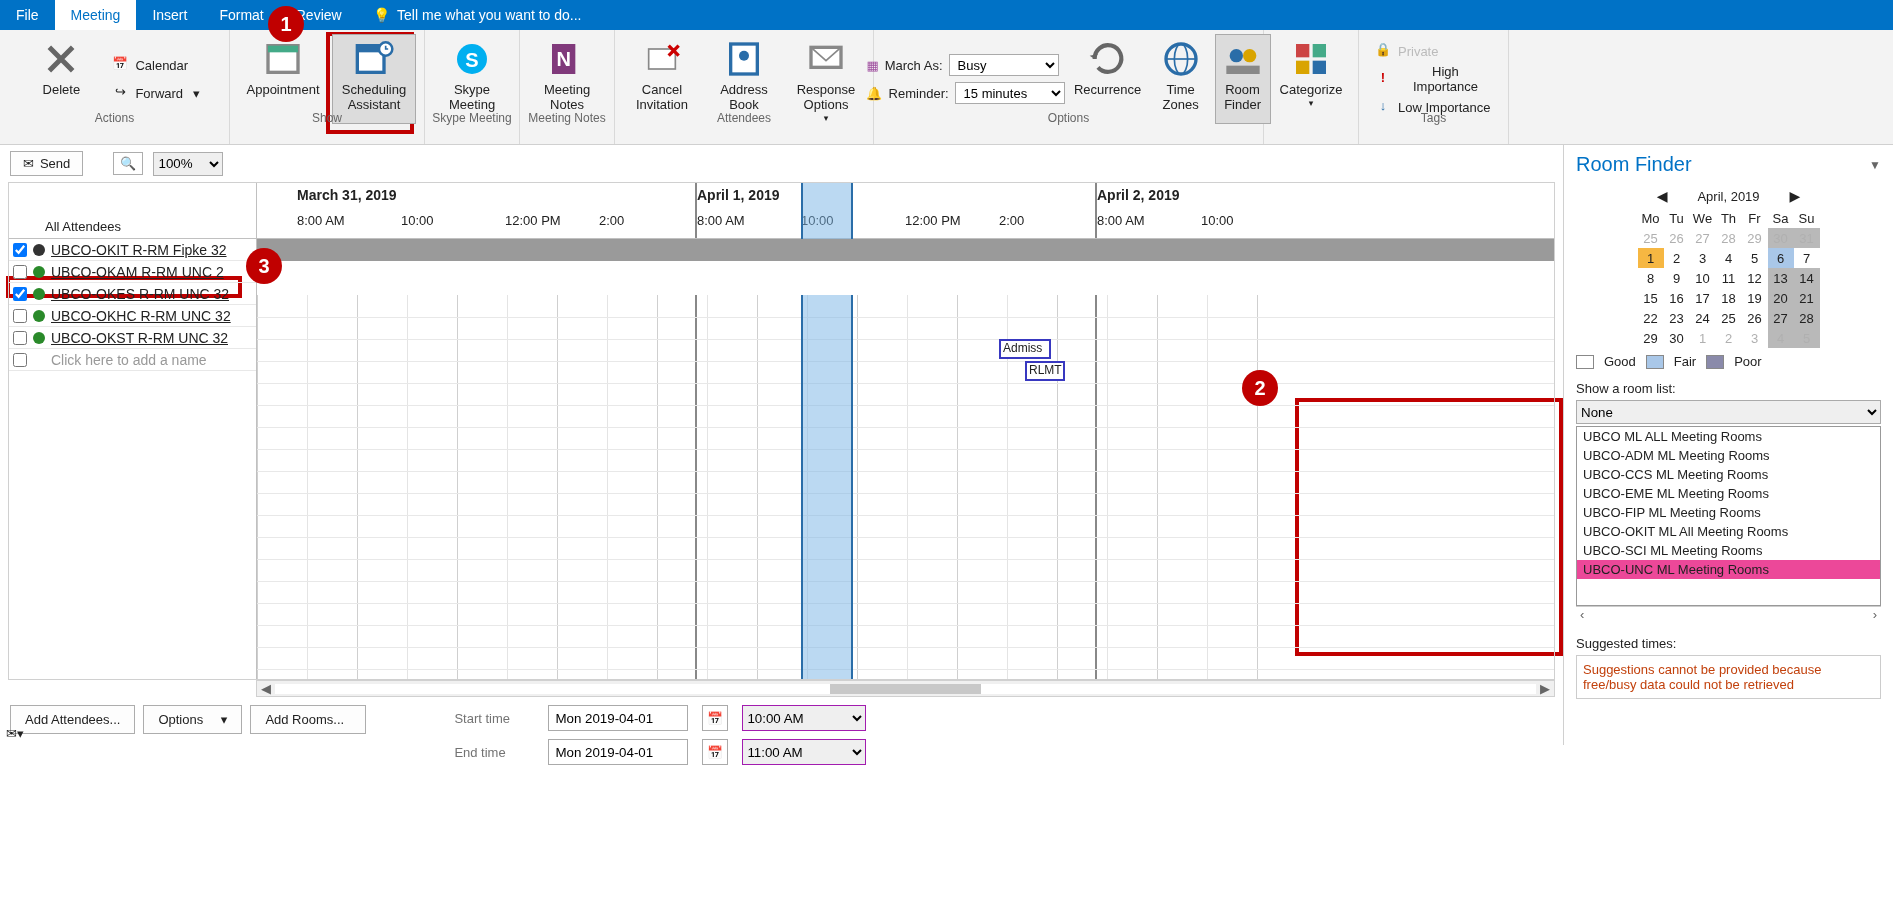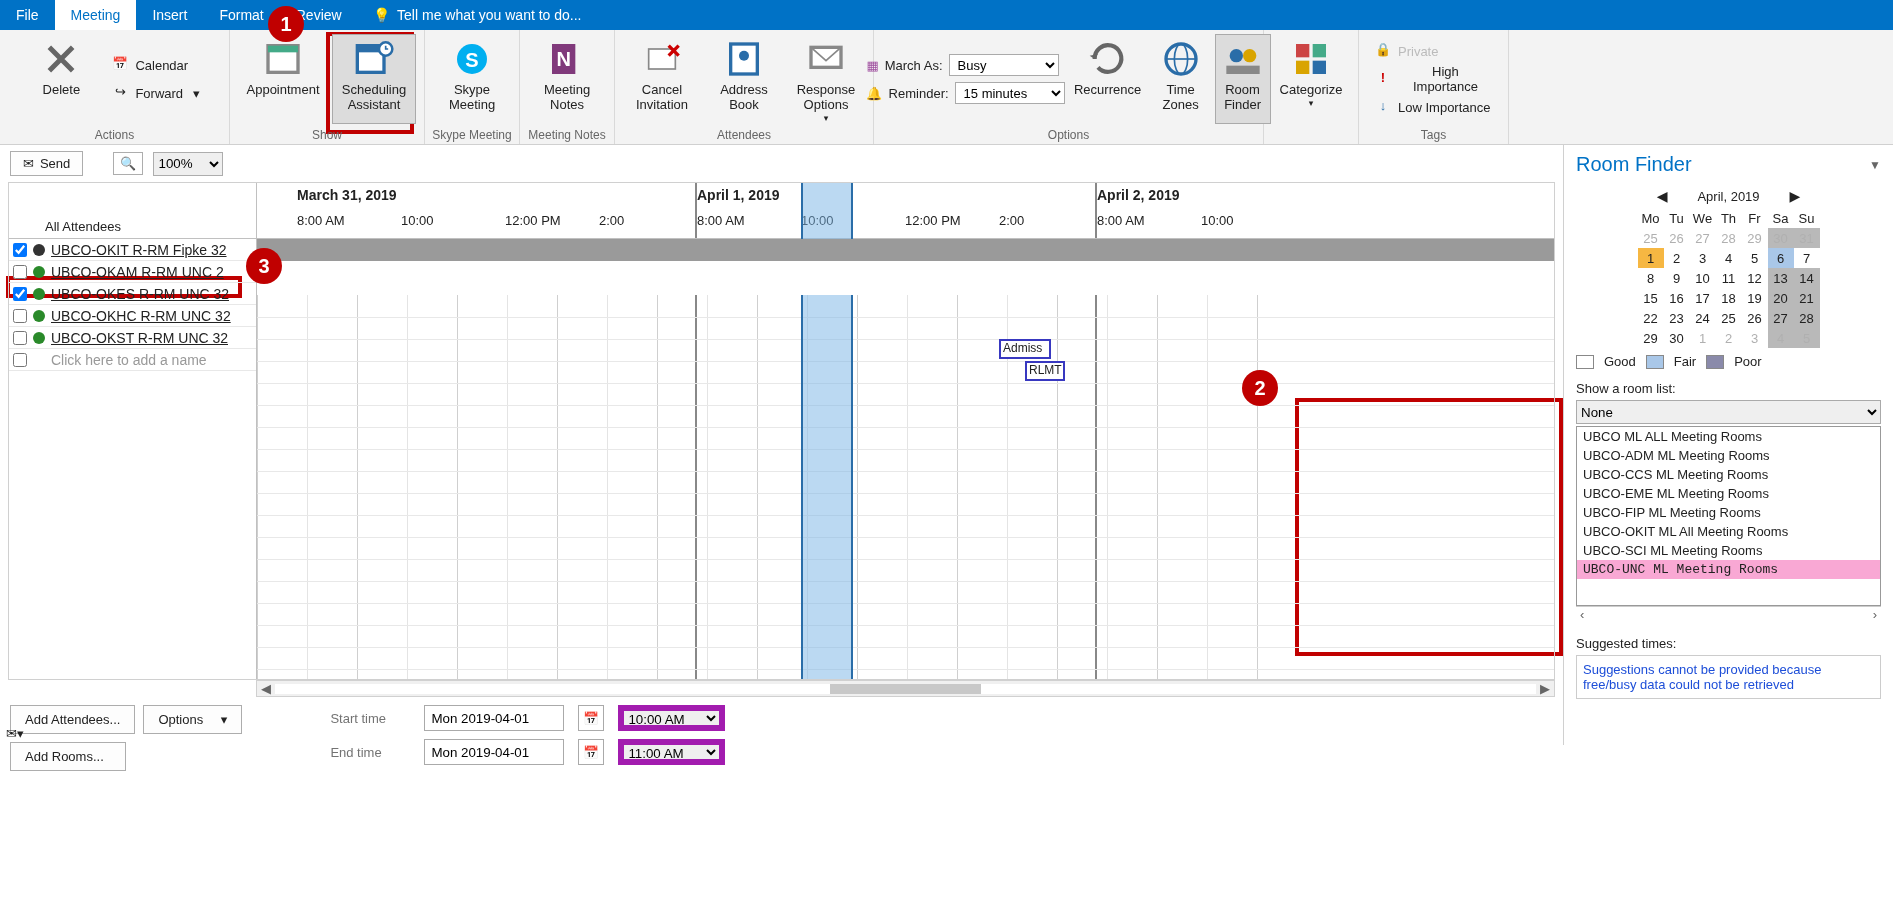--- a/index.html
+++ b/index.html
@@ -7,21 +7,21 @@
 
 
 .menubar { background: #0072c6; display: flex; height: 30px; align-items: center; }
 .menubar .tab { padding: 0 16px; color: #fff; height: 100%; display: flex; align-items: center; cursor: pointer; font-size: 14px; }
 .menubar .tab.active { background: #fff; color: #0072c6; }
 .menubar .tell { display: flex; align-items: center; gap: 6px; }
 
 
 .ribbon { background: #f3f3f3; height: 115px; border-bottom: 1px solid #d0d0d0; display: flex; }
 .ribbon-group { border-right: 1px solid #d9d9d9; padding: 4px 8px 0 8px; display: flex; flex-direction: column; align-items: center; position: relative; }
-.ribbon-group-label { position: absolute; bottom: 2px; left: 0; right: 0; text-align: center; font-size: 12px; color: #666; }
+.ribbon-group-label { position: absolute; bottom: 19px; left: 0; right: 0; text-align: center; font-size: 12px; color: #666; }
 .ribbon-row { display: flex; gap: 4px; }
 .rbtn { display: flex; flex-direction: column; align-items: center; justify-content: flex-start; padding: 4px 6px; border: 1px solid transparent; text-align: center; cursor: pointer; }
 .rbtn.big { width: 78px; height: 90px; }
 .rbtn.big .icon { width: 40px; height: 40px; margin-bottom: 4px; }
 .rbtn.big .lbl { font-size: 13px; line-height: 1.15; }
 .rbtn.active { background: #dcdcdc; border-color: #aaa; }
 .rbtn.small { flex-direction: row; gap: 6px; padding: 2px 6px; height: 26px; }
 .rbtn.small .icon { width: 18px; height: 18px; }
 .col-stack { display: flex; flex-direction: column; gap: 2px; justify-content: center; }
 .opt-row { display: flex; align-items: center; gap: 6px; height: 26px; font-size: 13px; }
@@ -66,43 +66,43 @@
 .evt { position: absolute; height: 20px; background: #fff; border: 2px solid #3838c0; font-size: 12px; padding: 0 2px; overflow: hidden; white-space: nowrap; }
 
 
 .bottom-ctrls { display: flex; padding: 8px 10px; gap: 10px; align-items: flex-start; }
 .bottom-ctrls .btn { border: 1px solid #adadad; background: #fdfdfd; padding: 6px 14px; cursor: pointer; }
 .time-fields { display: flex; flex-direction: column; gap: 8px; margin-left: 30px; }
 .time-row { display: flex; align-items: center; gap: 14px; }
 .time-row .lbl { width: 80px; color: #737373; margin-left: 48px; }
 .time-row input { border: 1px solid #aaa; height: 26px; padding: 0 6px; width: 140px; }
 .time-row .cal-btn { width: 26px; height: 26px; border: 1px solid #aaa; background: #fff; display: flex; align-items: center; justify-content: center; }
-.time-row select { border: 6px solid #a21caf; height: 26px; width: 107px; }
+.time-row select { border: 1px solid #a21caf; height: 26px; width: 124px; }
 
 
 .rf-title { color: #0072c6; font-size: 20px; padding: 8px 12px; display: flex; justify-content: space-between; align-items: center; }
 .rf-cal { padding: 0 10px; font-size: 13px; }
 .rf-cal-header { display: flex; justify-content: center; align-items: center; gap: 30px; padding: 4px 0; }
 .rf-cal-header .nav { cursor: pointer; font-size: 14px; }
 .rf-cal table { border-collapse: collapse; margin: 0 auto; }
 .rf-cal th, .rf-cal td { width: 26px; height: 20px; text-align: center; font-weight: normal; font-size: 13px; }
 .rf-cal td.dim { color: #b0b0b0; }
 .rf-cal td.sel { background: #f6b742; }
 .rf-cal td.poor { background: #b9b9b9; }
 .rf-cal td.fair { background: #a9c7e8; }
 .rf-legend { display: flex; gap: 10px; padding: 6px 12px; align-items: center; font-size: 13px; }
 .rf-legend .sw { width: 18px; height: 14px; border: 1px solid #888; display: inline-block; }
 .rf-section { padding: 6px 12px; font-size: 13px; }
 .rf-section select { width: 100%; height: 24px; border: 1px solid #aaa; }
 .rf-listbox { border: 1px solid #999; height: 180px; overflow-y: scroll; background: #fff; margin-top: 2px; }
 .rf-listbox .item { padding: 2px 6px; cursor: pointer; }
-.rf-listbox .item.sel { background: #f9a8d4; font-family: Liberation Mono, monospace; }
+.rf-listbox .item.sel { background: #ec4899; }
 .rf-scroll-x { height: 18px; border-top: 1px solid #ccc; display: flex; justify-content: space-between; padding: 0 4px; color: #666; }
 .rf-sugg { padding: 6px 12px; font-size: 13px; }
-.rf-sugg-box { border: 1px solid #ccc; padding: 6px; margin-top: 4px; color: #1d4ed8; }
+.rf-sugg-box { border: 1px solid #ccc; padding: 6px; margin-top: 4px; color: #c2410c; }
 
 </style>
 </head>
 <body>
 
 <div class="anno" style="left:326px; top:32px; width:88px; height:102px;"></div>
 <div class="anno-circle" style="left:268px; top:6px;">1</div>
 <div class="anno" style="left:1295px; top:398px; width:268px; height:258px;"></div>
 <div class="anno-circle" style="left:1242px; top:370px;">2</div>
 <div class="anno" style="left:6px; top:276px; width:236px; height:22px;"></div>
@@ -427,21 +427,21 @@
 
     <div style="margin:0 8px 0 256px;height:18px;background:#f0f0f0;border:1px solid #d0d0d0;display:flex;align-items:center;justify-content:space-between;padding:0 4px;color:#666">
       <span>◀</span>
       <span style="flex:1;margin:0 4px;height:10px;background:#fff;position:relative">
           <span style="position:absolute;left:44%;width:12%;height:100%;background:#c8c8c8"></span>
         </span>
       <span>▶</span>
     </div>
 
     <div class="bottom-ctrls">
-      <div style="display:flex;flex-direction:column;gap:8px">
+      <div style="display:flex;flex-direction:row;gap:8px">
         <div style="display:flex;gap:8px">
           <div class="btn">Add Attendees...</div>
           <div class="btn"><span>Options</span> <span style="margin-left:14px">▾</span></div>
         </div>
         <div class="btn" style="width:116px">Add Rooms...</div>
       </div>
       <div class="time-fields">
         <div class="time-row">
           <span class="lbl">Start time</span>
           <input value="Mon 2019-04-01" style="">

